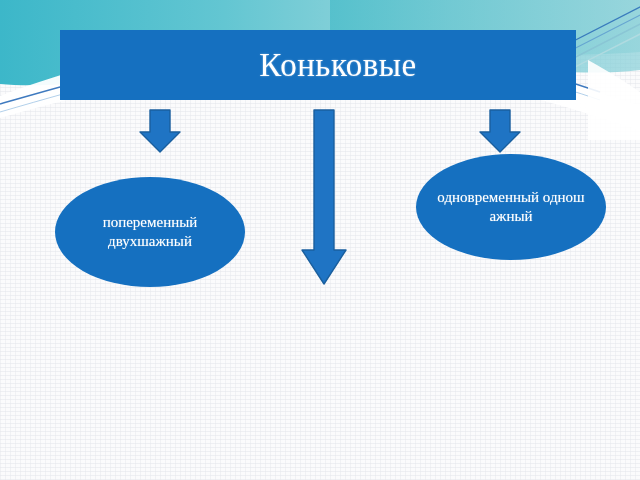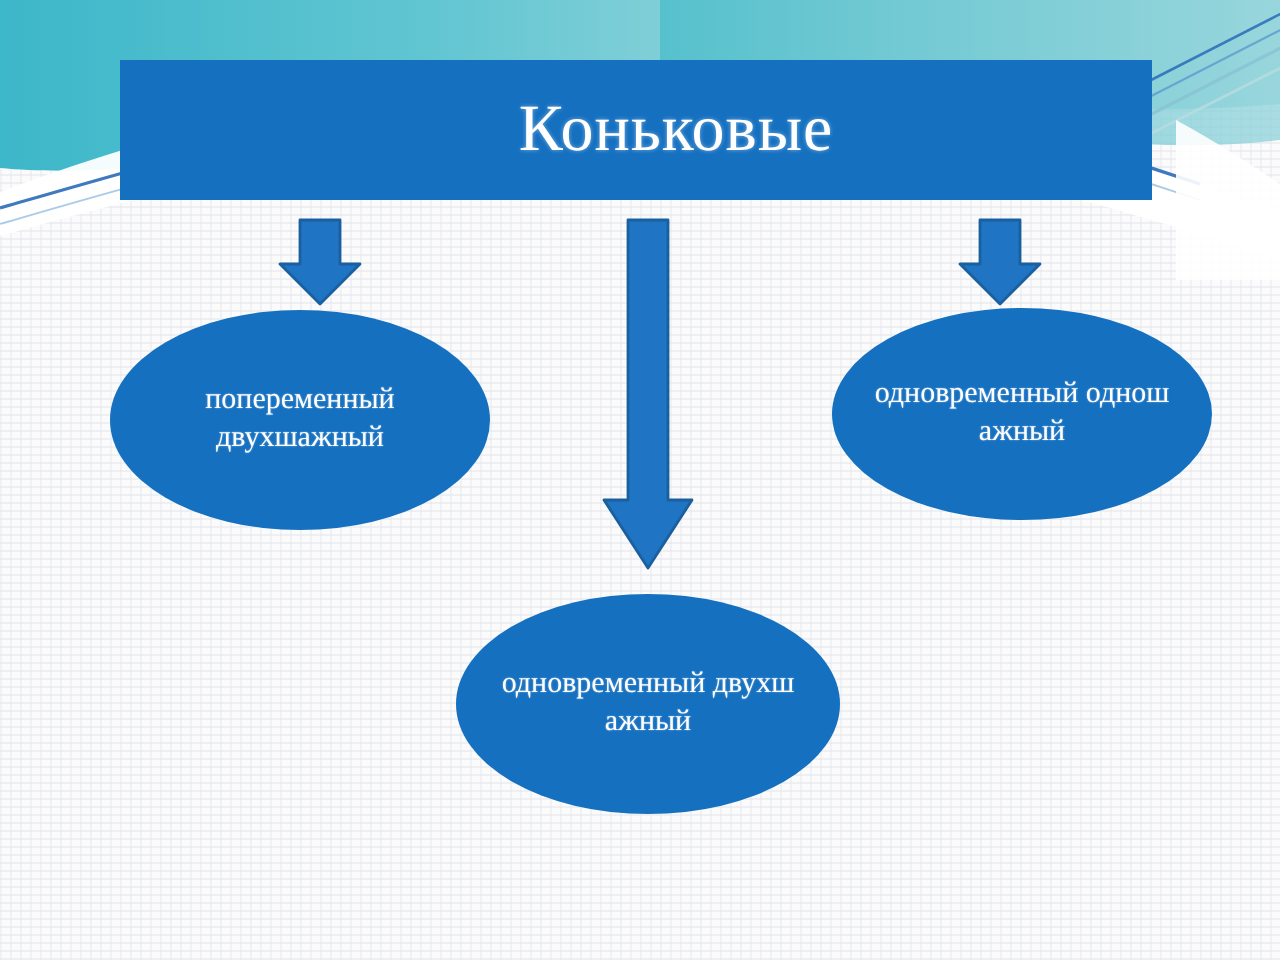--- a/index.html
+++ b/index.html
@@ -90,21 +90,21 @@
     text-align: center;
     text-shadow: 0 0 1px rgba(255,255,255,0.5);
     padding: 0 14px;
     word-break: break-all;
     overflow-wrap: anywhere;
     hyphens: none;
   }
 
   #node-left {
     left: 55px;
-    top: 155px;
+    top: 177px;
     width: 190px;
     height: 110px;
   }
   #node-left .node-text { width: 134px; word-break: normal; }
 
   #node-right {
     left: 416px;
     top: 154px;
     width: 190px;
     height: 106px;
@@ -177,17 +177,14 @@
   </svg>
 
   <div id="node-left" class="node">
     <span class="node-text">попеременный двухшажный</span>
   </div>
 
   <div id="node-right" class="node">
     <span class="node-text">одновременный одношажный</span>
   </div>
 
-  <div id="node-bottom" class="node">
-    <span class="node-text">одновременный двухшажный</span>
-  </div>
 
 </div>
 
 </body></html>

